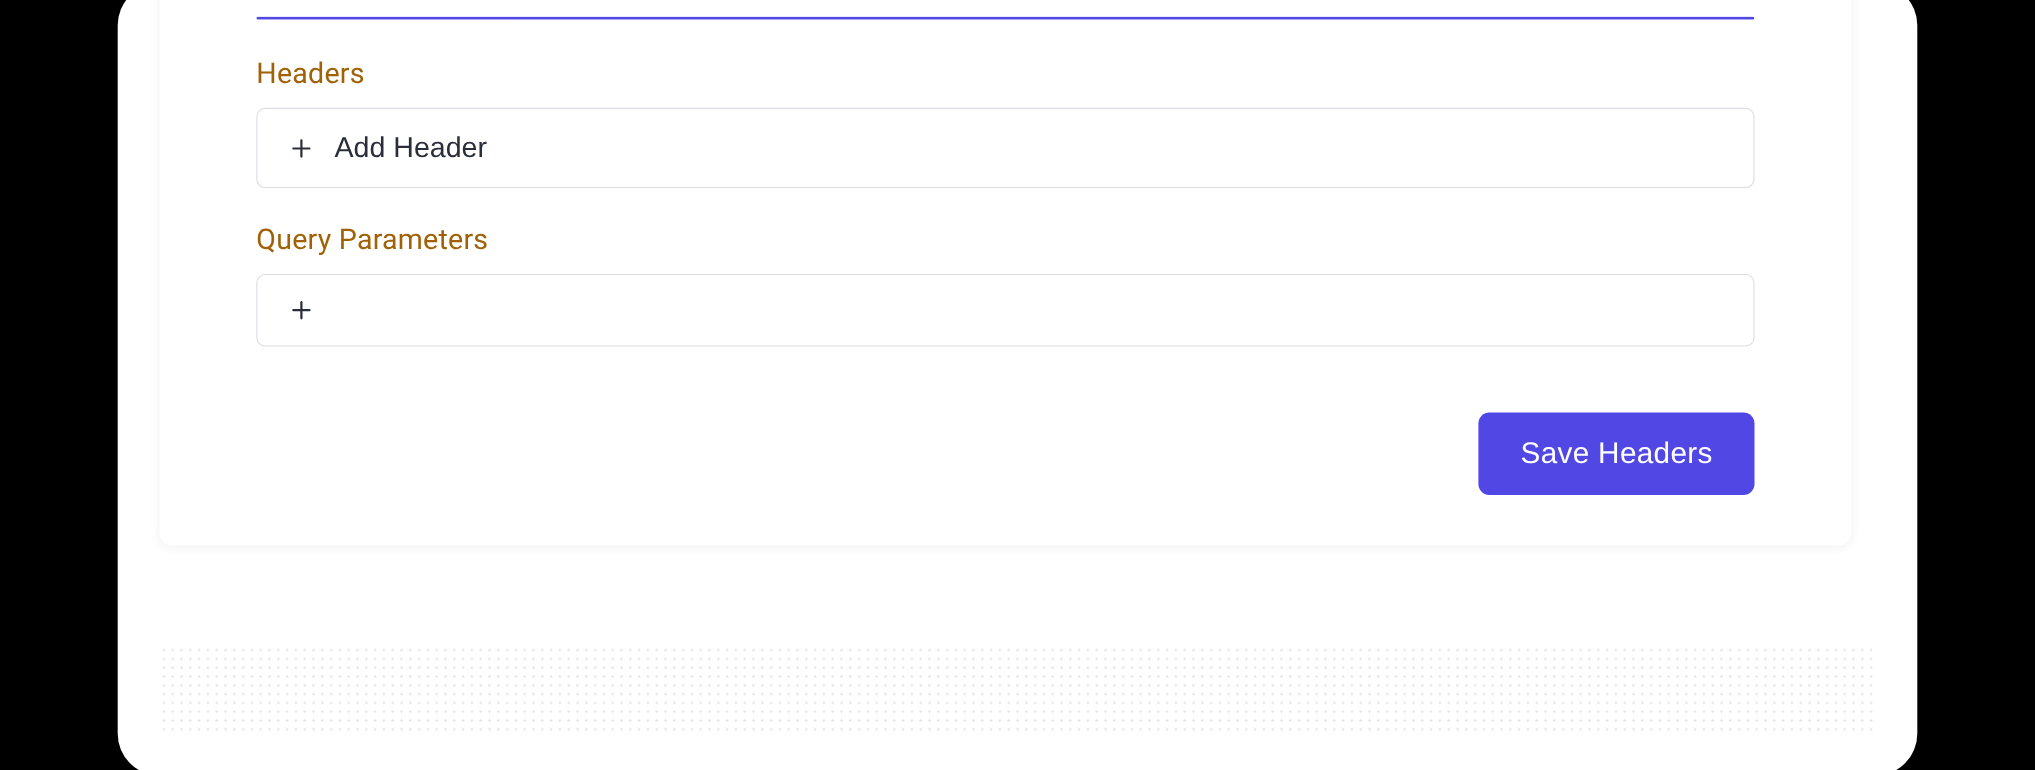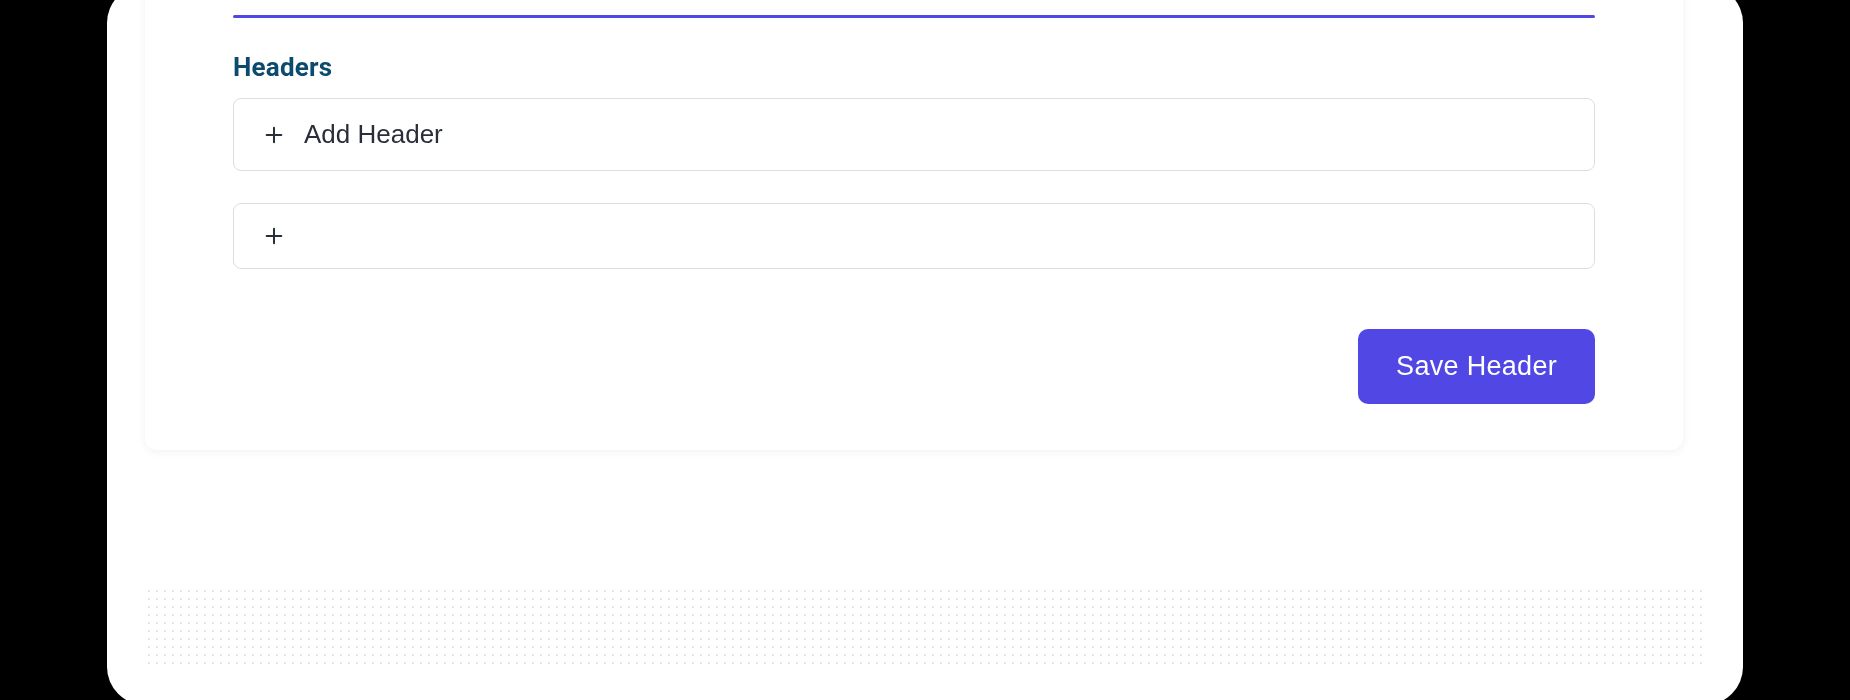--- a/index.html
+++ b/index.html
@@ -54,22 +54,22 @@
 
     .top-rule {
       height: 0;
       border-top: 3px solid #5147e4;
       border-radius: 2px;
       margin-bottom: 34px;
     }
 
     .section-label {
       font-size: 26px;
-      font-weight: 700;
-      color: #0c4a6e;
+      font-weight: 400;
+      color: #a16207;
       margin-bottom: 16px;
       letter-spacing: 0.2px;
     }
 
     .add-row-button {
       width: 100%;
       background: #fff;
       border: 1px solid #dcdde1;
       border-radius: 8px;
       padding: 20px 28px;
@@ -138,28 +138,29 @@
     <button class="add-row-button">
       <span class="plus-icon">
         <svg viewBox="0 0 24 24" fill="none">
           <line x1="12" y1="4" x2="12" y2="20"></line>
           <line x1="4" y1="12" x2="20" y2="12"></line>
         </svg>
       </span>
       <span>Add Header</span>
     </button>
 
+    <div class="section-label">Query Parameters</div>
 
     <button class="add-row-button">
       <span class="plus-icon">
         <svg viewBox="0 0 24 24" fill="none">
           <line x1="12" y1="4" x2="12" y2="20"></line>
           <line x1="4" y1="12" x2="20" y2="12"></line>
         </svg>
       </span>
     </button>
 
     <div class="footer">
-      <button class="save-button">Save Header</button>
+      <button class="save-button">Save Headers</button>
     </div>
 
   </div>
 </div>
 
 </body></html>

